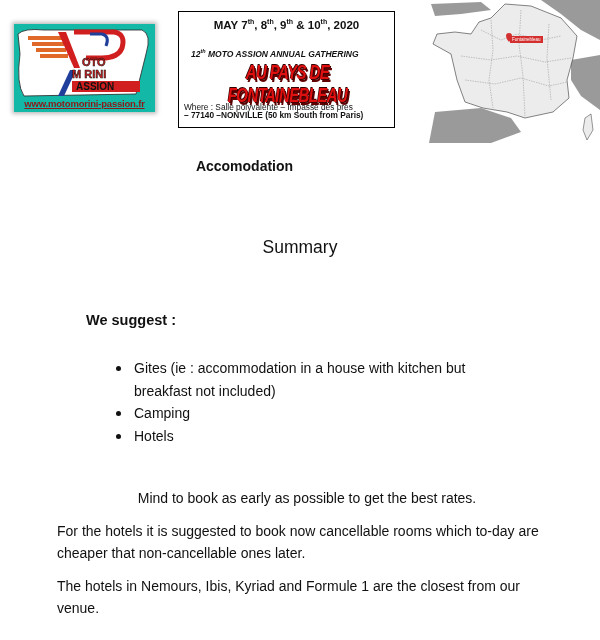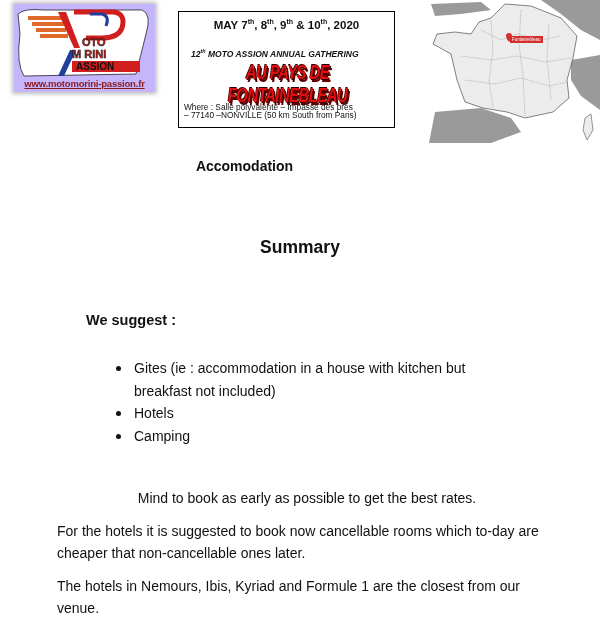--- a/index.html
+++ b/index.html
@@ -1,52 +1,52 @@
 <!DOCTYPE html>
 <html><head>
 <meta charset="utf-8">
 <style>
   html, body { margin:0; padding:0; background:#ffffff; }
   body { width:600px; height:640px; position:relative; overflow:hidden;
          font-family:"Liberation Sans", "DejaVu Sans", sans-serif; color:#111; }
 
   
-  .logo { position:absolute; left:14px; top:4px; width:141px; height:88px;
-          background:#c4b5fd; box-shadow:0 0 4px 2px rgba(0,0,0,0.25); }
+  .logo { position:absolute; left:14px; top:24px; width:141px; height:88px;
+          background:#14b8a6; box-shadow:0 0 4px 2px rgba(0,0,0,0.25); }
   .logo svg { position:absolute; left:0; top:0; }
   .logo-url { position:absolute; left:0; right:0; bottom:3px; text-align:center;
               font-size:9.5px; font-weight:bold; color:#8b1a1a; letter-spacing:-0.2px;text-decoration:underline; }
 
   
   .event-box { position:absolute; left:178px; top:11px; width:217px; height:117px;
                border:1px solid #000; background:#fff; box-sizing:border-box; }
   .ev-date { position:absolute; left:0; right:0; top:6px; text-align:center;
              font-size:11.5px; font-weight:bold; }
   .ev-date sup { font-size:7px; }
   .ev-gathering { position:absolute; left:12px; top:36px; font-size:8.5px;
                   font-weight:bold; font-style:italic; }
   .ev-gathering sup { font-size:5.5px; }
   .ev-banner { position:absolute; left:6px; right:4px; top:54px; text-align:center;
                font-size:15px; font-weight:bold; font-style:italic; color:#e01010;
                letter-spacing:-0.6px; transform:scaleY(1.35);
                text-shadow:1px 1px 0 #400000, 2px 2px 0 #600000, -0.5px -0.5px 0 #300000; }
   .ev-where { position:absolute; left:5px; top:90px; font-size:8.3px; font-weight:normal; }
-  .ev-where-2 { position:absolute; left:5px; top:98px; font-size:8.3px; font-weight:normal; }
+  .ev-where-2 { position:absolute; left:5px; top:98px; font-size:8.3px; font-weight:bold; }
 
   
   .map { position:absolute; left:421px; top:0; width:179px; height:143px;
          background:#ffffff; overflow:hidden; }
   .map-pin-label { position:absolute; left:89px; top:36px; background:#d32f2f;
                    color:#fff; font-size:4.5px; padding:1px 2px; white-space:nowrap; }
 
   
   .h-accom { position:absolute; left:0; width:489px; top:158px; text-align:center;
              font-size:14px; font-weight:bold; }
   .h-summary { position:absolute; left:0; width:600px; top:237px; text-align:center;
-               font-size:17.5px; font-weight:bold; }
+               font-size:17.5px; font-weight:normal; }
 
   .suggest { position:absolute; left:86px; top:312px; font-size:14.5px; font-weight:bold; }
 
   .list { position:absolute; left:104px; top:345px; margin:12px; padding:0; list-style:none;
           font-size:14px; }
   .list li { position:relative; padding-left:18px; line-height:22.5px; }
   .list li::before { content:""; position:absolute; left:0; top:9px; width:5px; height:5px;
                      border-radius:50%; background:#111; }
   .list li.wrap { width:365px; }
 
@@ -118,19 +118,19 @@
   <div class="map-pin-label">Fontainebleau</div>
 </div>
 
 <div class="h-accom">Accomodation</div>
 <div class="h-summary">Summary</div>
 
 <div class="suggest">We suggest :</div>
 
 <ul class="list">
   <li class="wrap">Gites (ie : accommodation in a house with kitchen but breakfast not  included)</li>
+  <li>Camping</li>
   <li>Hotels</li>
-  <li>Camping</li>
 </ul>
 
 <div class="para p1">Mind to book as early as possible to get the best rates.</div>
 <div class="para p2">For the hotels it is suggested to book now cancellable rooms which to-day are cheaper that non-cancellable ones later.</div>
 <div class="para p3">The hotels in Nemours, Ibis, Kyriad and Formule 1 are the closest from our venue.</div>
 
 </body></html>

